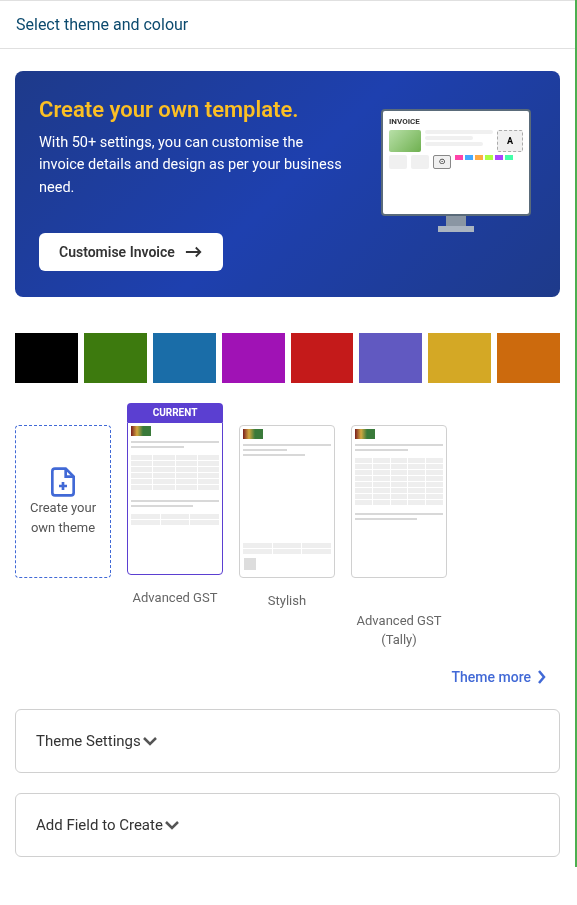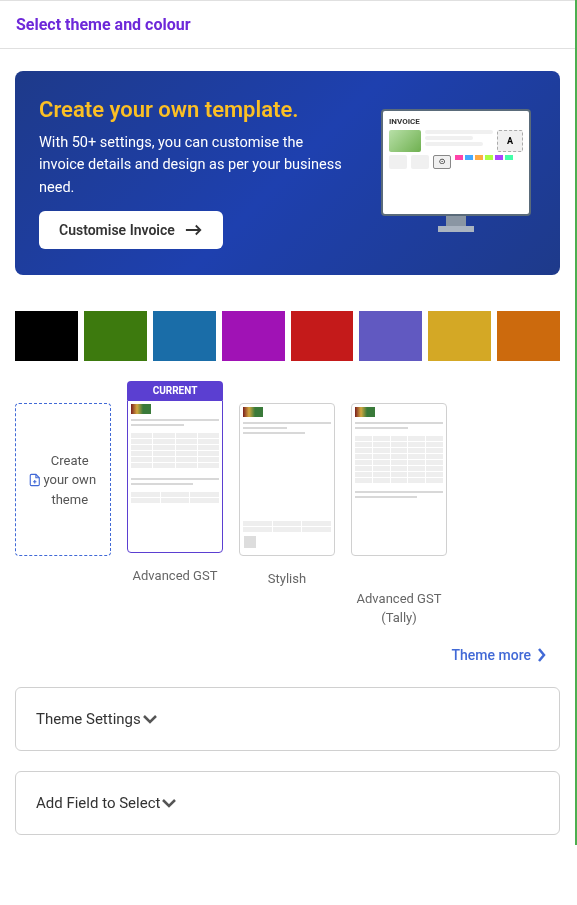--- a/index.html
+++ b/index.html
@@ -13,22 +13,22 @@
       background: #fff;
       border-right: 2px solid #4caf50;
     }
     .header-section {
       border-top: 1px solid #e0e0e0;
       border-bottom: 1px solid #e0e0e0;
       padding: 14px 16px;
     }
     .header-title {
       font-size: 16px;
-      font-weight: 700;
-      color: #6d28d9;
+      font-weight: 400;
+      color: #0c4a6e;
     }
     .banner {
       margin: 22px 15px 0;
       background: linear-gradient(135deg, #1e3a8a 0%, #1e40af 50%, #1e3a8a 100%);
       border-radius: 8px;
       padding: 26px 24px;
       display: flex;
       justify-content: space-between;
       align-items: flex-start;
       gap: 27px;
@@ -39,21 +39,21 @@
     .banner-title {
       color: #fbbf24;
       font-size: 22px;
       font-weight: 600;
       margin-bottom: 10px;
     }
     .banner-desc {
       color: #fff;
       font-size: 14.5px;
       line-height: 1.55;
-      margin-bottom: 12px;
+      margin-bottom: 34px;
     }
     .banner-button {
       background: #fff;
       border: none;
       padding: 11px 20px;
       border-radius: 6px;
       font-size: 14px;
       font-weight: 600;
       color: #333;
       cursor: pointer;
@@ -141,21 +141,21 @@
       height: 153px;
       border: 1px solid #d0d0d0;
       border-radius: 4px;
       background: #fff;
       position: relative;
       overflow: hidden;
     }
     .create-preview {
       border: 1.5px dashed #4169d6;
       display: flex;
-      flex-direction: row;
+      flex-direction: column;
       align-items: center;
       justify-content: center;
       padding: 12px;
     }
     .create-label {
       font-size: 13px;
       color: #555;
       text-align: center;
       line-height: 1.5;
     }
@@ -494,18 +494,18 @@
 </div>
 
 <div class="accordions">
   <div class="accordion">
     <div class="accordion-title">Theme Settings</div>
     <svg class="chevron-down" viewBox="0 0 18 18" fill="none" stroke="#555" stroke-width="2.5">
       <path d="M3 6 L9 12 L15 6"></path>
     </svg>
   </div>
   <div class="accordion">
-    <div class="accordion-title">Add Field to Select</div>
+    <div class="accordion-title">Add Field to Create</div>
     <svg class="chevron-down" viewBox="0 0 18 18" fill="none" stroke="#555" stroke-width="2.5">
       <path d="M3 6 L9 12 L15 6"></path>
     </svg>
   </div>
 </div>
 
 </body></html>

